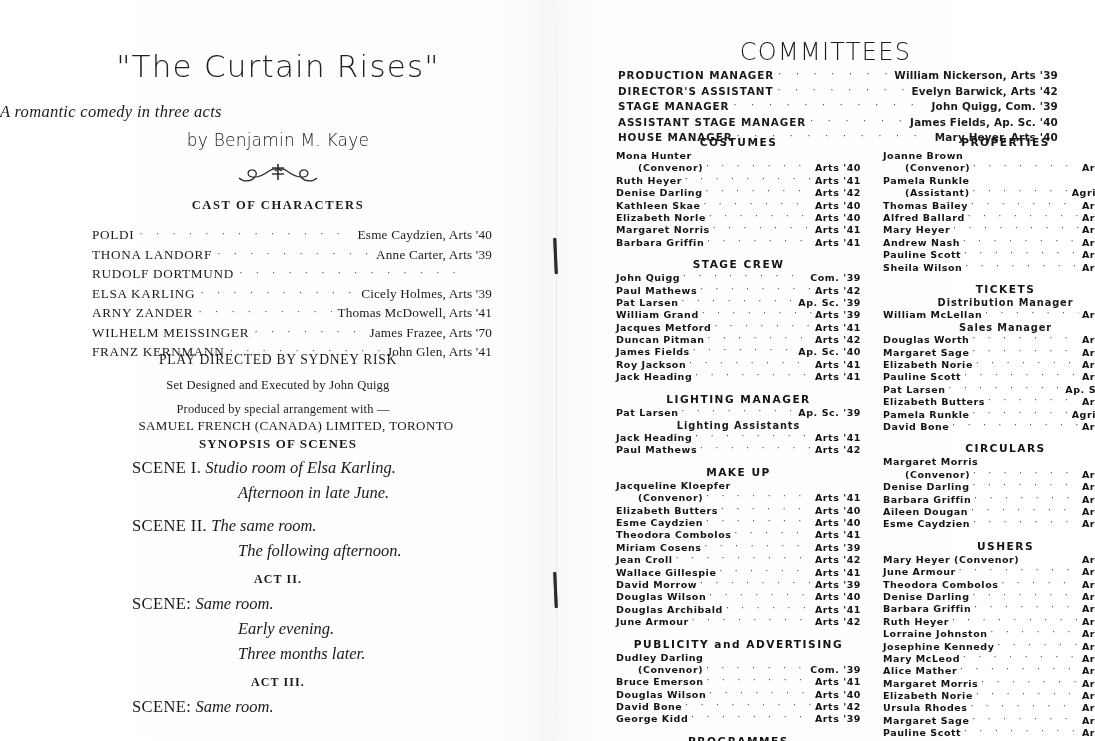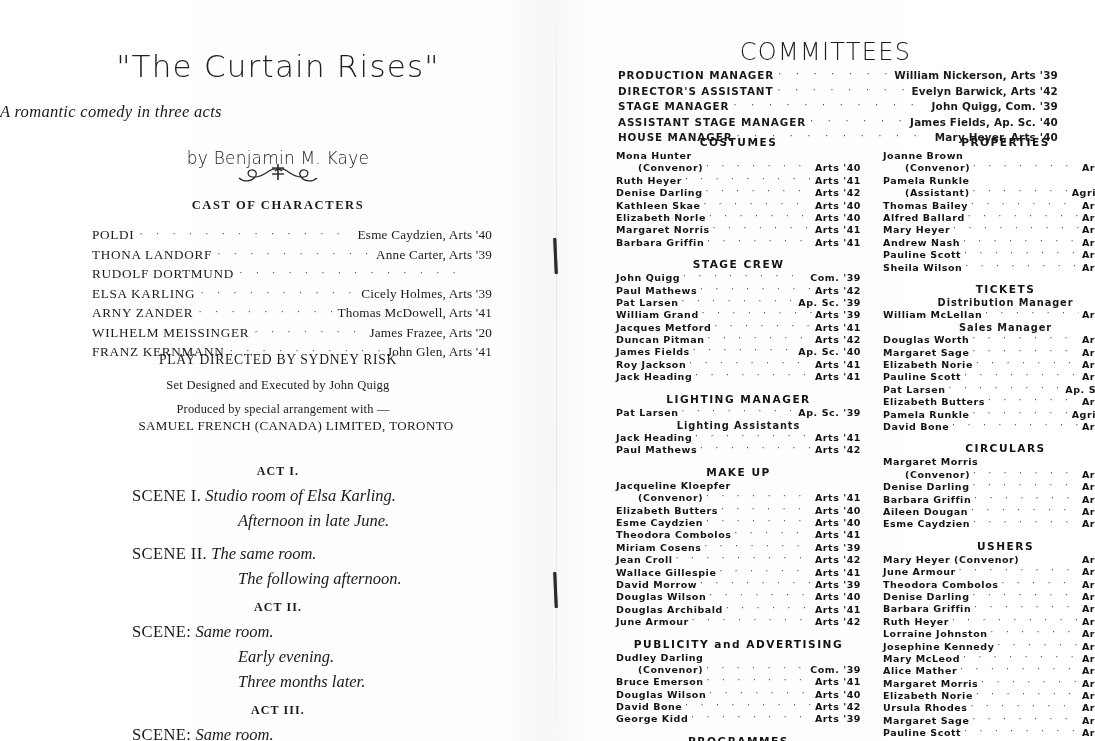--- a/index.html
+++ b/index.html
@@ -47,21 +47,21 @@
     font-size:31px;
     letter-spacing:1.2px;
     color:#202020;
   }
   .subtitle{
     position:absolute;left:0;right:0;top:102px;
     text-align:left;
     font-style:italic;font-size:16.5px;letter-spacing:.3px;
   }
   .byline{
-    position:absolute;left:0;right:0;top:148px;
+    position:absolute;left:0;right:0;top:130px;
     text-align:center;
     font-family:"DejaVu Sans", sans-serif;
     font-weight:300;font-size:17px;letter-spacing:.2px;
   }
   .ornament{
     position:absolute;left:0;right:0;top:160px;
     text-align:center;height:38px;
   }
   .cast-head{
     position:absolute;left:0;right:0;top:198px;
@@ -207,40 +207,40 @@
       <span class="cast-actor">Cicely Holmes, Arts '39</span>
     </div>
     <div class="cast-row">
       <span class="cast-role">ARNY  ZANDER</span>
       <span class="leader">· · · · · · · · · · · · · ·</span>
       <span class="cast-actor">Thomas McDowell, Arts '41</span>
     </div>
     <div class="cast-row">
       <span class="cast-role">WILHELM MEISSINGER</span>
       <span class="leader">· · · · · · · · · · · · · ·</span>
-      <span class="cast-actor">James Frazee, Arts '20</span>
+      <span class="cast-actor">James Frazee, Arts '70</span>
     </div>
     <div class="cast-row">
       <span class="cast-role">FRANZ  KERNMANN</span>
       <span class="leader">· · · · · · · · · · · · · ·</span>
       <span class="cast-actor">John Glen, Arts '41</span>
     </div>
   </div>
 
   <div class="credits">
     <div class="credit-dir">PLAY DIRECTED BY SYDNEY RISK</div>
     <div class="credit-set">Set Designed and Executed by John Quigg</div>
     <div class="credit-arr">Produced by special arrangement with —</div>
     <div class="credit-pub">SAMUEL FRENCH (CANADA) LIMITED, TORONTO</div>
   </div>
 
+  <div class="syn-head">SYNOPSIS OF SCENES</div>
 
   <div class="synopsis">
 
-    <div class="act-head">ACT I.</div>
     <div class="scene-block">
       <div class="scene-line">
         <span class="scene-lbl">SCENE I.</span>
         <span class="scene-txt">Studio room of Elsa Karling.</span>
       </div>
       <div class="scene-cont">Afternoon in late June.</div>
       <div style="height:8px"></div>
       <div class="scene-line">
         <span class="scene-lbl">SCENE II.</span>
         <span class="scene-txt">The same room.</span>

